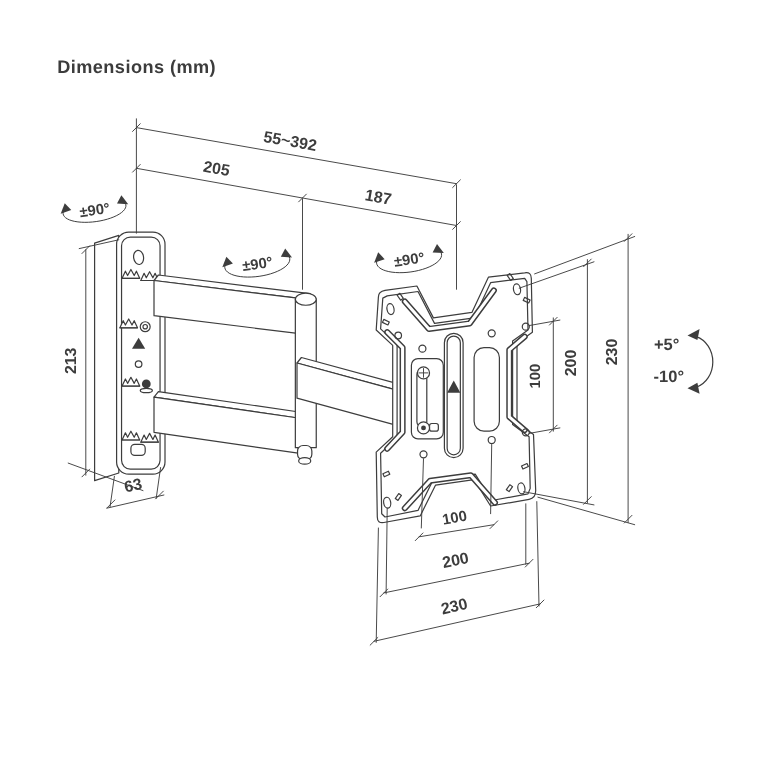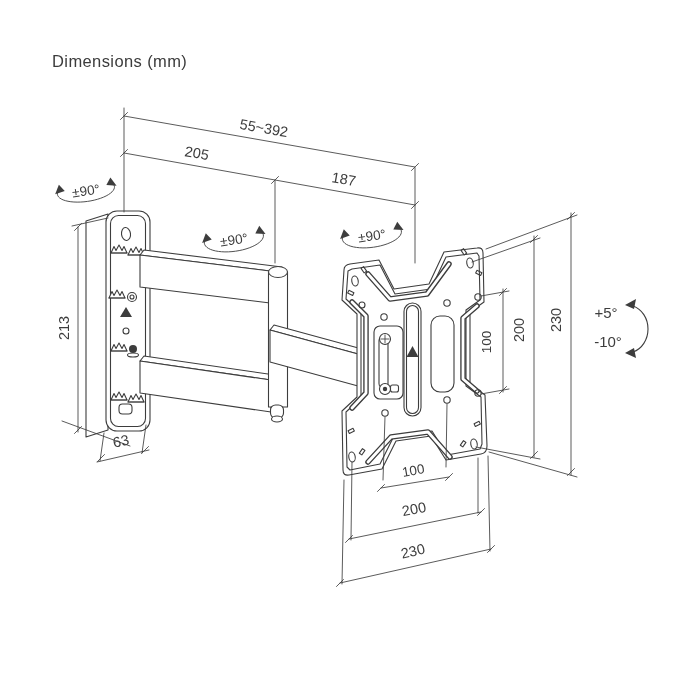--- a/index.html
+++ b/index.html
@@ -1,17 +1,17 @@
 <!DOCTYPE html>
 <html><head>
 <meta charset="utf-8">
 <style>
   html,body{margin:0;padding:0;background:#ffffff;}
   .page{position:relative;width:700px;height:700px;background:#ffffff;overflow:hidden;
-        font-family:"Liberation Sans",sans-serif;}
+        font-family:"Liberation Sans",sans-serif;font-weight:bold;}
   .title{position:absolute;left:52px;top:52px;font-size:16.5px;color:#3c3c3c;
          letter-spacing:.4px;}
   svg{position:absolute;left:0;top:0;}
   svg text{font-family:"Liberation Sans",sans-serif;fill:#3d3d3d;}
   .dimtxt{font-size:14.5px;}
   .dimtxt-sm{font-size:13.5px;}
   .rottxt{font-size:13.5px;}
   .tilttxt{font-size:15px;}
   .ln{stroke:#3d3d3d;stroke-width:1.1;fill:none;stroke-linecap:round;stroke-linejoin:round;}
   .lnf{stroke:#3d3d3d;stroke-width:1.1;fill:#ffffff;stroke-linejoin:round;}

